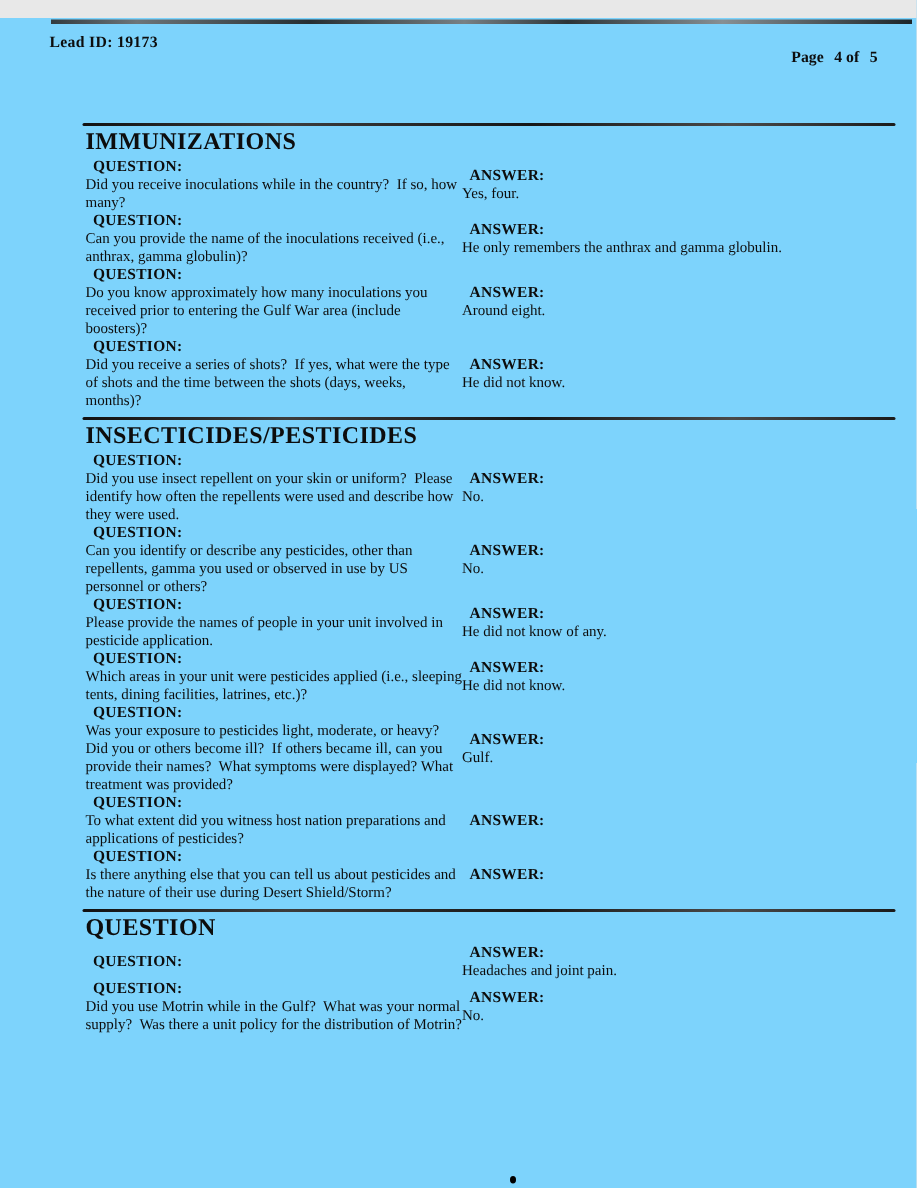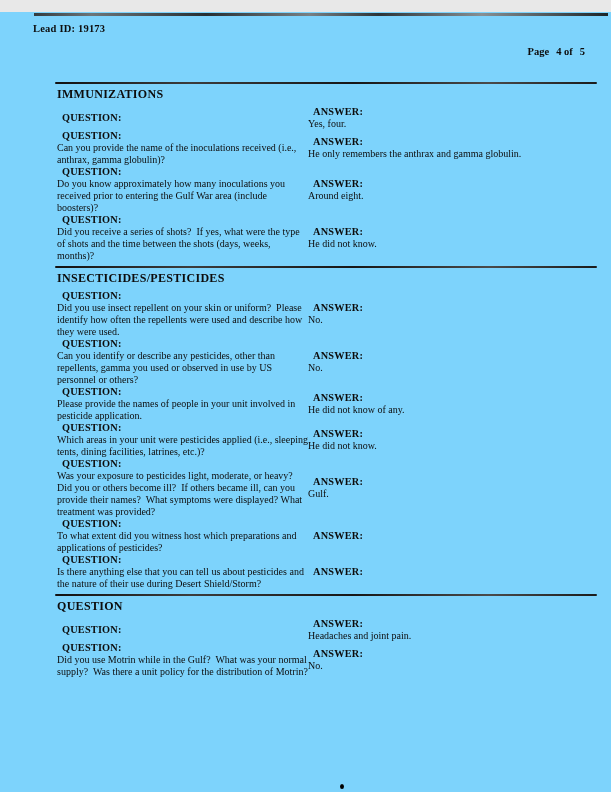--- a/index.html
+++ b/index.html
@@ -17,36 +17,36 @@
     position:absolute;top:1px;left:34px;right:3px;height:3px;
     background:linear-gradient(90deg,#2a2a2a 0%,#6a6a6a 10%,#1c1c1c 30%,#777 48%,#222 60%,#888 78%,#111 100%);
     opacity:.9;
   }
   .page-header{position:absolute;top:0;left:0;right:0;height:60px;}
   .lead-id{
     position:absolute;left:33px;top:11px;
     font-size:10.5px;font-weight:600;letter-spacing:.2px;white-space:pre;
   }
   .page-num{
-    position:absolute;right:26px;top:34px;
+    position:absolute;right:26px;top:21px;
     font-size:10.5px;font-weight:600;white-space:pre;
   }
   .page-num .gap{display:inline-block;width:7px;}
   .doc-body{
     position:absolute;left:55px;right:14px;top:70px;
   }
   .section{margin-bottom:4px;}
   .rule{
     height:2px;margin:0 0 4px 0;
     background:linear-gradient(90deg,#111 0%,#3c3c3c 25%,#161616 55%,#4a4a4a 80%,#1b1b1b 100%);
     border-radius:1px;
   }
   .section-title{
     margin:1px 0 5px 2px;
-    font-size:12px;font-weight:bold;letter-spacing:.3px;
+    font-size:16px;font-weight:bold;letter-spacing:.3px;
     line-height:13px;
   }
   .qa-row{display:flex;align-items:center;}
   .q-col{width:258px;margin-right:-6px;flex:none;}
   .a-col{flex:1;min-width:0;}
   .lbl{
     font-size:10.3px;font-weight:bold;line-height:12px;
     padding-left:7px;letter-spacing:.2px;
   }
   .a-col .lbl{padding-left:6px;}
@@ -73,20 +73,21 @@
   </div>
 
   <div class="doc-body">
   <section class="section">
     <div class="rule"></div>
     <h2 class="section-title">IMMUNIZATIONS</h2>
     <div class="rows">
   <div class="qa-row">
     <div class="q-col">
       <div class="lbl">QUESTION:</div>
+      <div class="q-text">Did you receive inoculations while in the country?  If so, how many?</div>
     </div>
     <div class="a-col">
       <div class="lbl">ANSWER:</div>
       <div class="a-text">Yes, four.</div>
     </div>
   </div>
 
   <div class="qa-row">
     <div class="q-col">
       <div class="lbl">QUESTION:</div>
@@ -177,21 +178,21 @@
     </div>
     <div class="a-col">
       <div class="lbl">ANSWER:</div>
       <div class="a-text">Gulf.</div>
     </div>
   </div>
 
   <div class="qa-row">
     <div class="q-col">
       <div class="lbl">QUESTION:</div>
-      <div class="q-text">To what extent did you witness host which preparations and applications of pesticides?</div>
+      <div class="q-text">To what extent did you witness host nation preparations and applications of pesticides?</div>
     </div>
     <div class="a-col">
       <div class="lbl">ANSWER:</div>
       <div class="a-text"></div>
     </div>
   </div>
 
   <div class="qa-row">
     <div class="q-col">
       <div class="lbl">QUESTION:</div>

